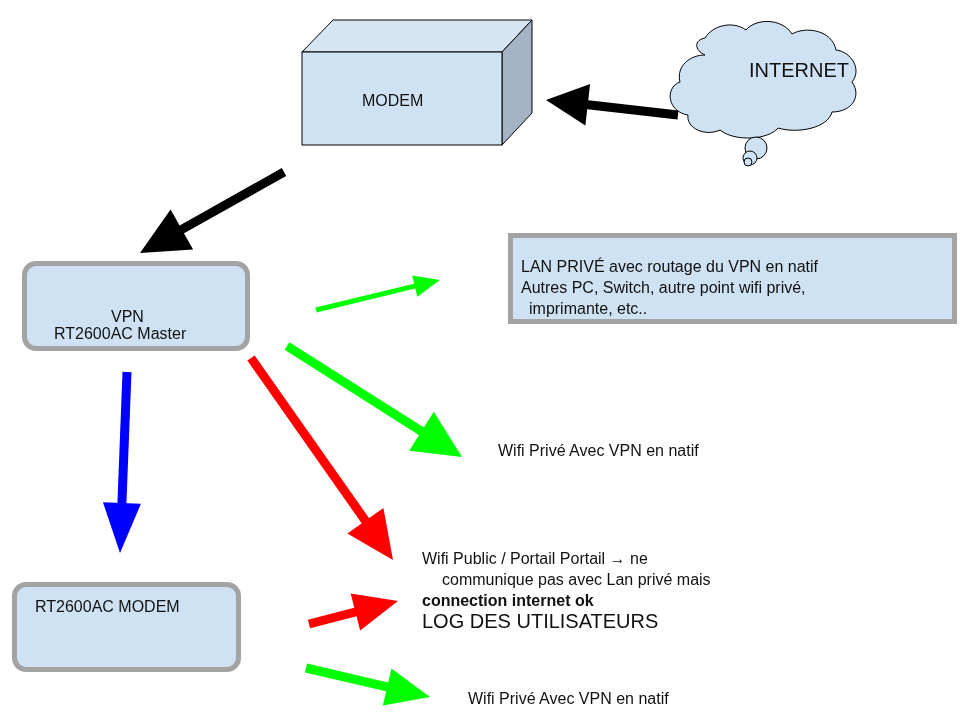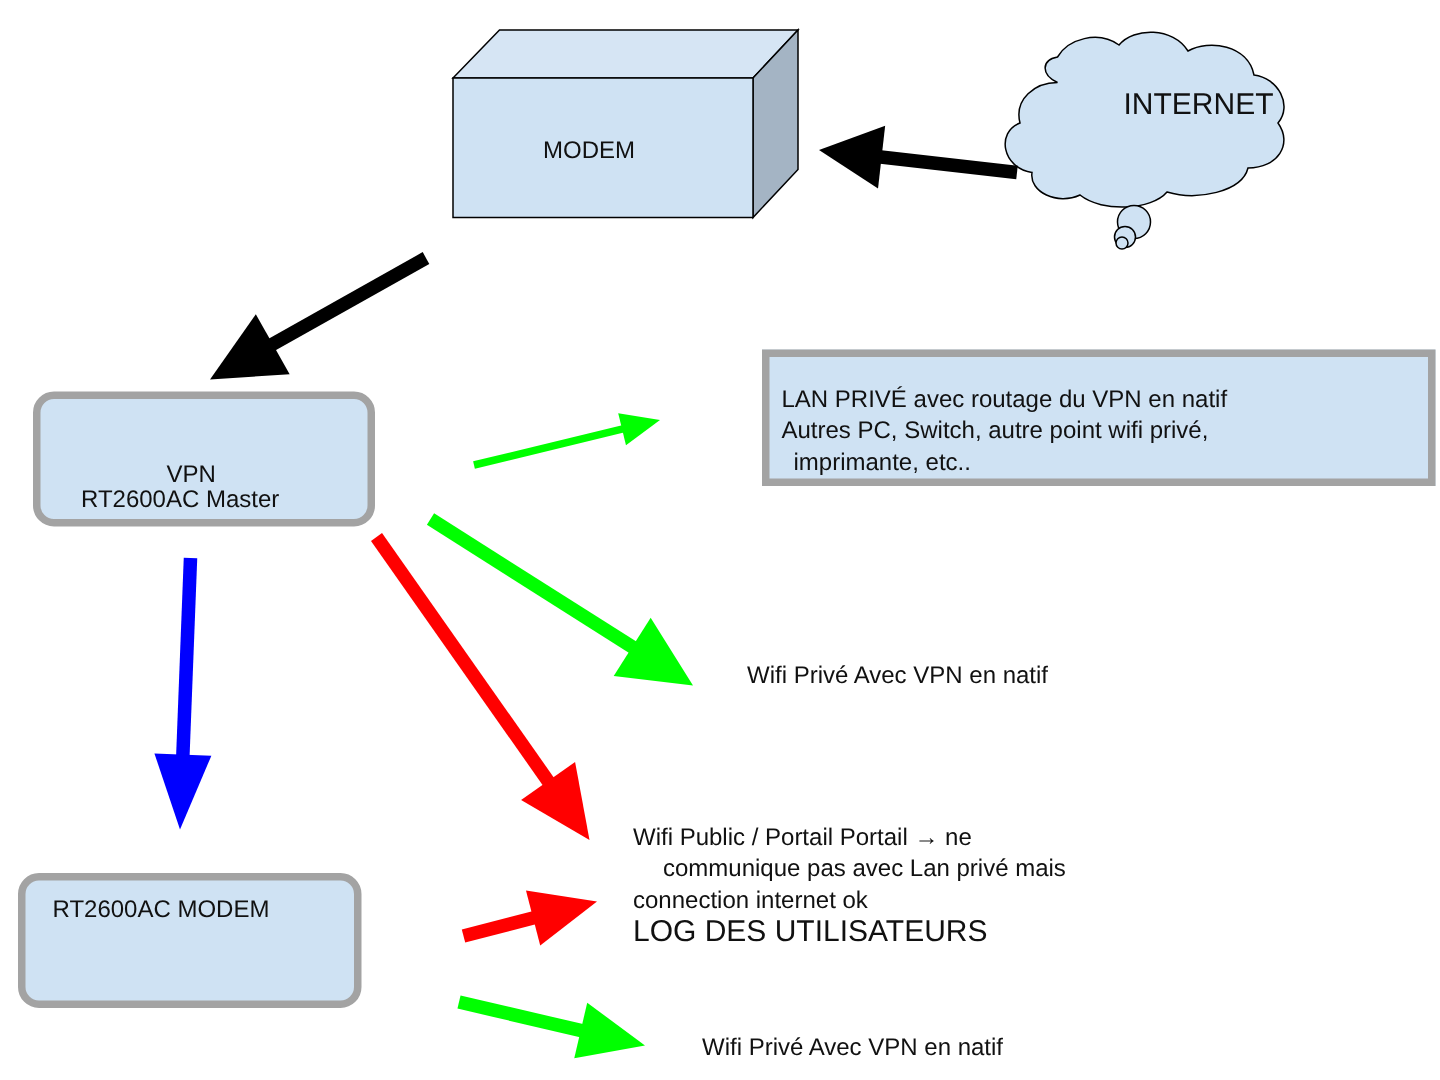--- a/index.html
+++ b/index.html
@@ -80,17 +80,17 @@
   <div class="lbl" style="left:8px; top:19px; font-size:16px;">LAN PRIVÉ avec routage du VPN en natif</div>
   <div class="lbl" style="left:8px; top:40px; font-size:16px;">Autres PC, Switch, autre point wifi privé,</div>
   <div class="lbl" style="left:16px; top:61px; font-size:16px;">imprimante, etc..</div>
 </div>
 
 <div class="lbl" style="left:498px; top:441px; font-size:16px;">Wifi Privé Avec VPN en natif</div>
 
 <div>
   <div class="lbl" style="left:422px; top:549px; font-size:16px;">Wifi Public / Portail Portail → ne</div>
   <div class="lbl" style="left:442px; top:570px; font-size:16px;">communique pas avec Lan privé mais</div>
-  <div class="lbl" style="left:422px; top:591px; font-size:16px;">connection internet ok</div>
+  <div class="lbl" style="left:422px; top:591px; font-size:16px;font-weight:bold;">connection internet ok</div>
   <div class="lbl" style="left:422px; top:612px; font-size:20px;">LOG DES UTILISATEURS</div>
 </div>
 
 <div class="lbl" style="left:468px; top:689px; font-size:16px;">Wifi Privé Avec VPN en natif</div>
 
 </body></html>

